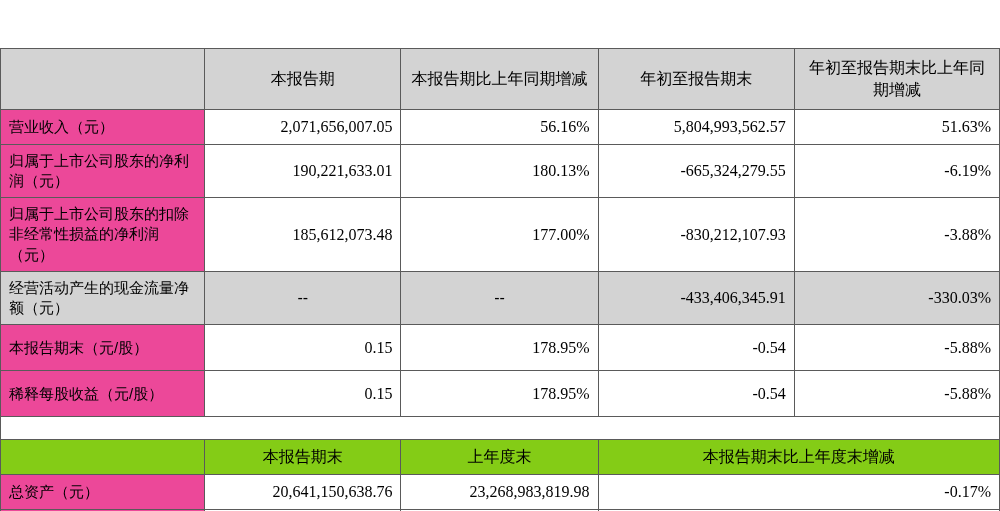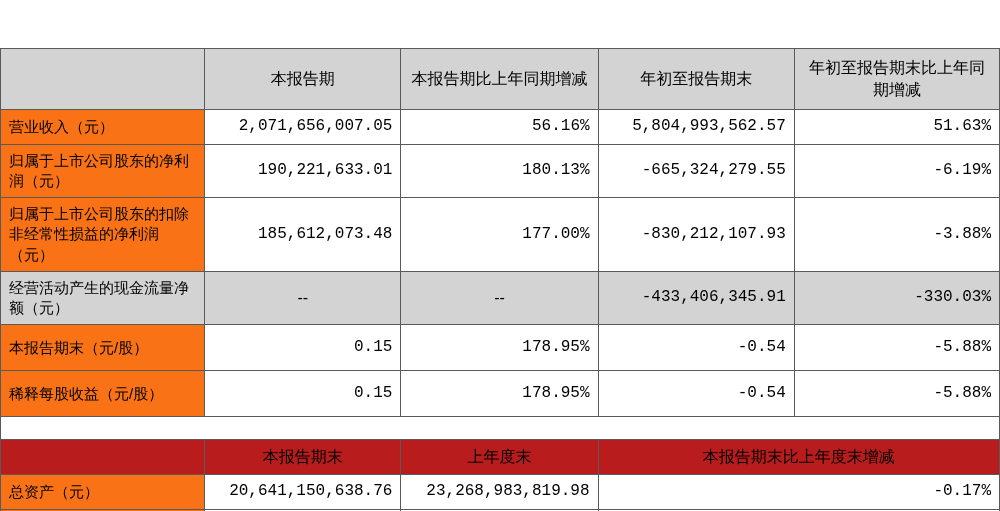--- a/index.html
+++ b/index.html
@@ -40,36 +40,36 @@
   col.c4 { width: 205px; }
 
   .hdr {
     background: #d3d3d3;
     text-align: center;
     font-size: 16px;
     height: 48px;
   }
   .hdr.blank { border-left: 1px solid #5a5a5a; }
   .rowlabel {
-    background: #f97316;
+    background: #ec4899;
     text-align: left;
     font-size: 15px;
   }
   .num {
     text-align: right;
-    font-family: Liberation Mono, monospace;
+    font-family: Liberation Serif, serif;
     font-size: 16px;
   }
   .num.dash {
     text-align: center;
     font-family: "Liberation Sans", sans-serif;
   }
   .rowgrey td { background: #d3d3d3; }
   .subhdr {
-    background: #b91c1c;
+    background: #84cc16;
     text-align: center;
     font-size: 16px;
   }
   .spacer td {
     background: #ffffff;
     border-left: 1px solid #5a5a5a;
     border-right: 1px solid #5a5a5a;
     border-top: 1px solid #5a5a5a;
     border-bottom: 1px solid #5a5a5a;
     height: 10px;

